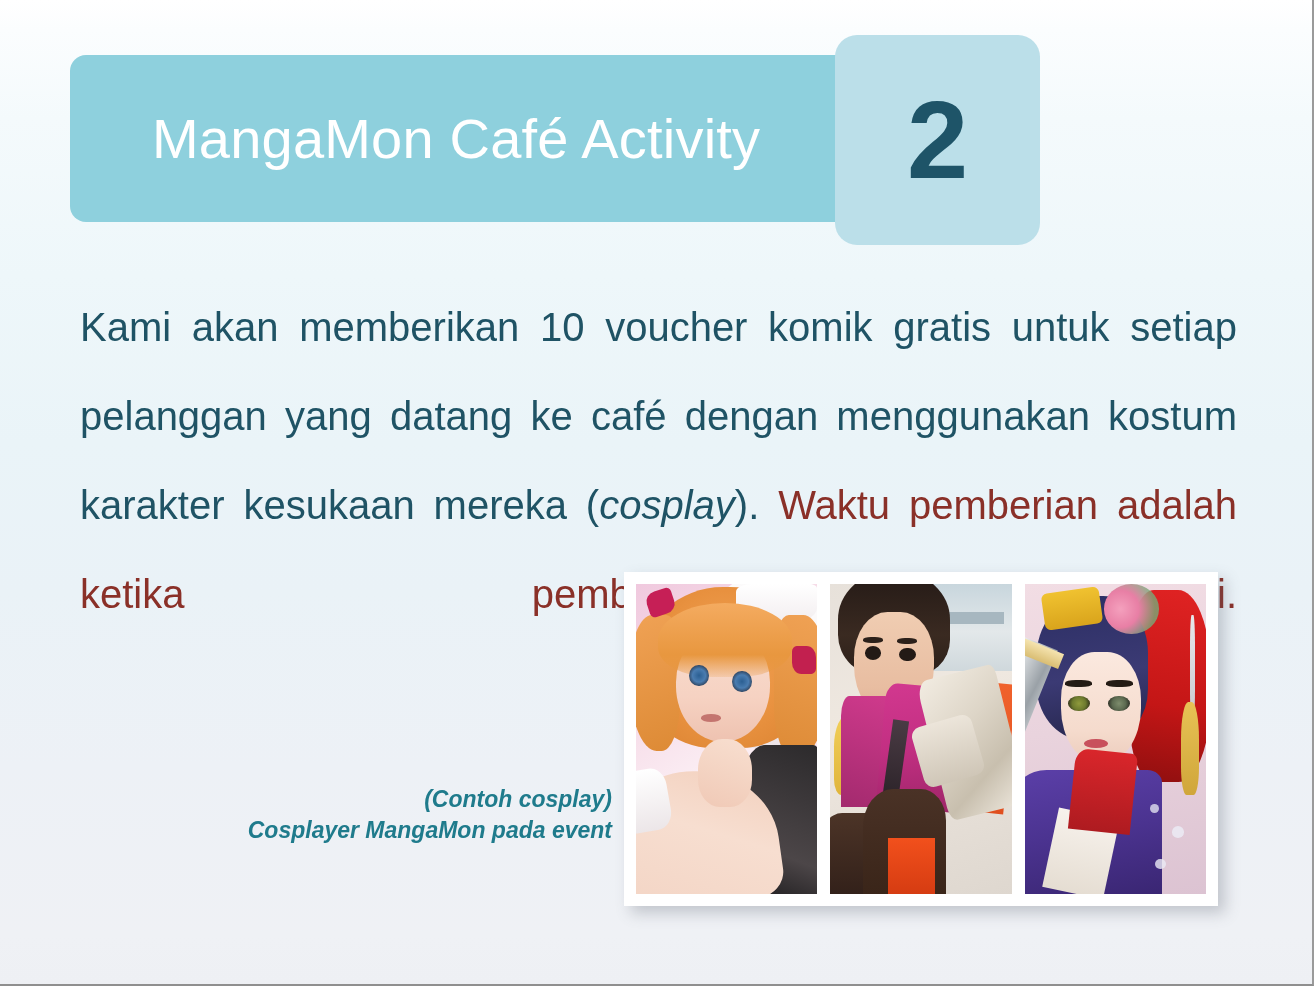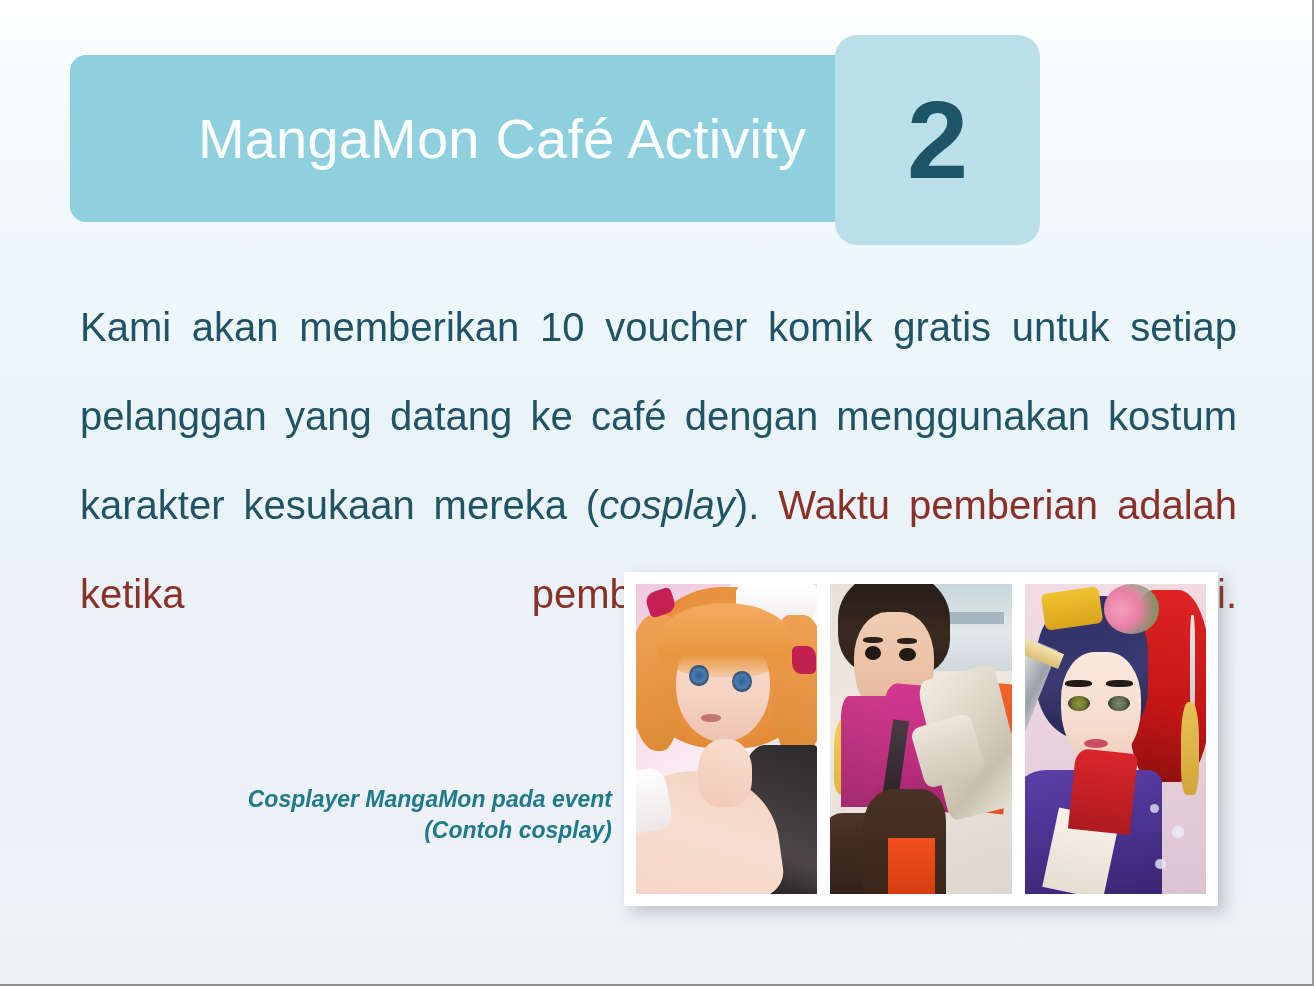--- a/index.html
+++ b/index.html
@@ -53,21 +53,20 @@
     top: 55px;
     width: 700px;
     height: 167px;
     line-height: 167px;
     color: #ffffff;
     font-size: 56px;
     font-weight: 400;
     letter-spacing: 0.2px;
     white-space: nowrap;
     font-family: "Liberation Sans", sans-serif;
-    text-align: center;
   }
   .number-badge {
     position: absolute;
     left: 835px;
     top: 35px;
     width: 205px;
     height: 210px;
     background: #bbdfe9;
     border-radius: 22px;
     display: flex;
@@ -433,22 +432,22 @@
     <div class="number-badge">
       <span>2</span>
     </div>
   </div>
 
   <div class="body-text">
     <span>Kami akan memberikan 10 voucher komik gratis untuk setiap pelanggan yang datang ke café dengan menggunakan kostum karakter kesukaan mereka (</span><span class="em">cosplay</span><span>). </span><span class="red">Waktu pemberian adalah ketika pembayaran selesai.</span><span class="justify-helper"></span>
   </div>
 
   <div class="caption">
+    <div>(Contoh cosplay)</div>
     <div>Cosplayer MangaMon pada event</div>
-    <div>(Contoh cosplay)</div>
   </div>
 
   <div class="collage">
 
     <div class="photo p1">
       <div class="layer bg-white"></div>
       <div class="layer hairback"></div>
       <div class="layer headband"></div>
       <div class="layer sidehair-l"></div>
       <div class="layer sidehair-r"></div>

